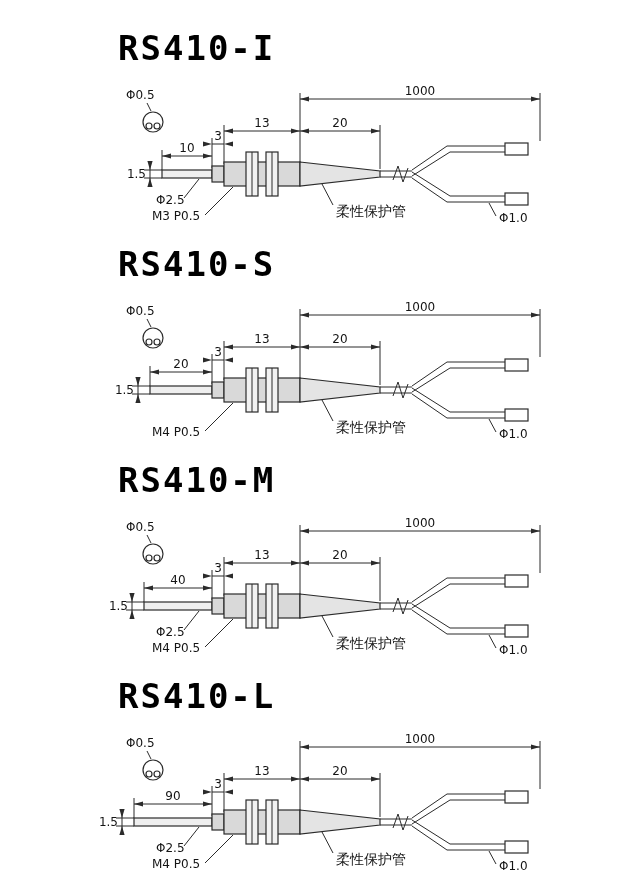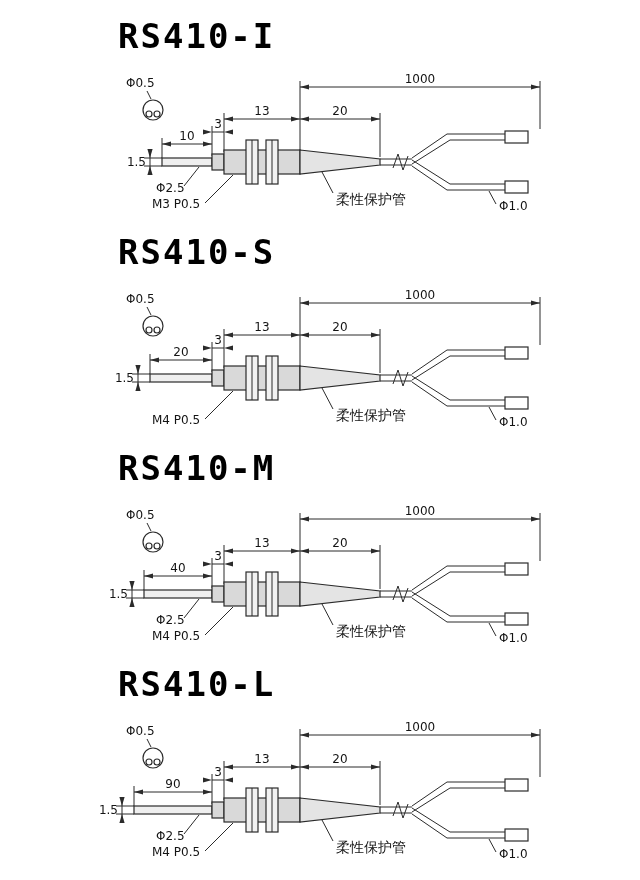--- a/index.html
+++ b/index.html
@@ -1,17 +1,17 @@
 <!DOCTYPE html>
 <html><head>
 <meta charset="utf-8">
 <style>
   html,body{margin:0;padding:0;background:#ffffff;}
   body{width:640px;height:880px;overflow:hidden;font-family:"DejaVu Sans",sans-serif;}
-  #drawings{padding-top:2px;}
+  #drawings{padding-top:14px;}
   .model-svg{display:block;}
   svg line, svg polyline, svg path.ln{stroke:#2b2b2b;stroke-width:1;fill:none;}
   svg rect, svg circle, svg polygon{stroke:#2b2b2b;stroke-width:1.2;}
   svg text{fill:#141414;stroke:none;font-family:"DejaVu Sans",sans-serif;font-size:12px;}
   text.title{font-family:"DejaVu Sans Mono",monospace;font-size:34px;font-weight:bold;letter-spacing:2px;fill:#000;}
   text.mid{text-anchor:middle;}
   text.end{text-anchor:end;}
   text.cjk{font-size:14px;}
   .wfill{fill:#ffffff;}
   .fill-gray{fill:#d9d9d9;}

